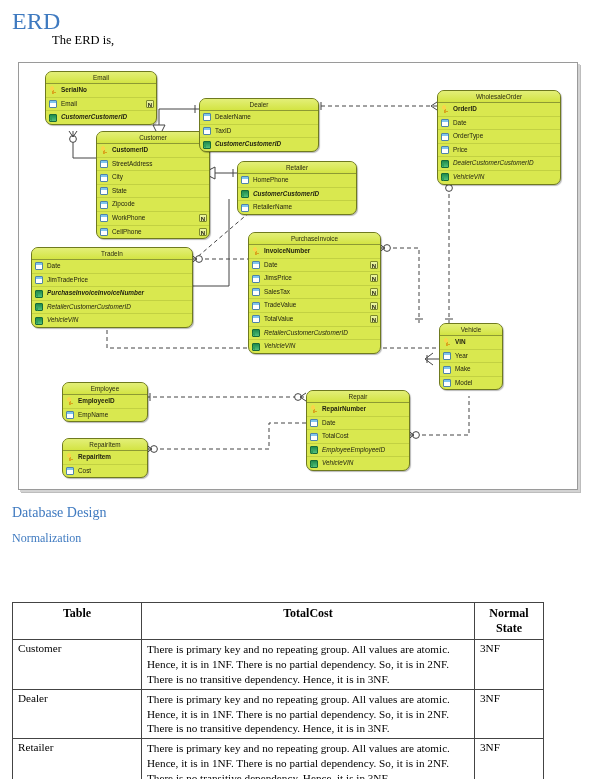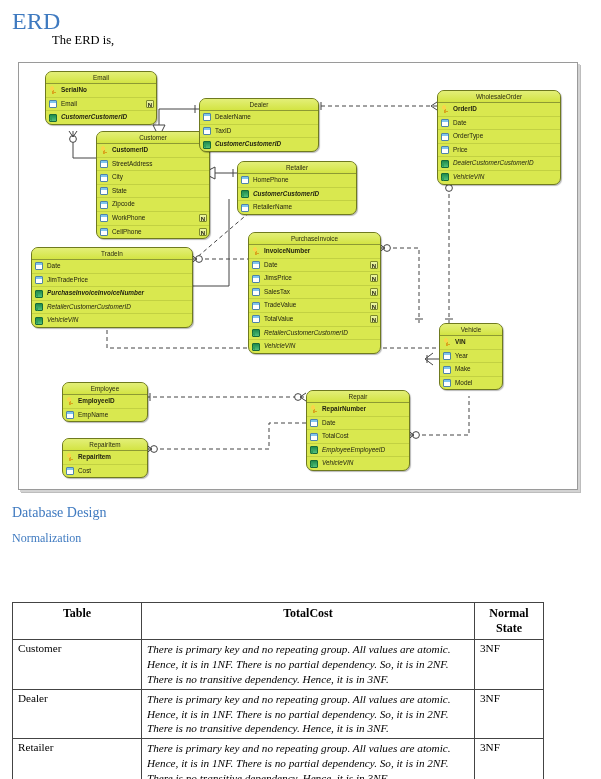--- a/index.html
+++ b/index.html
@@ -114,21 +114,21 @@
     border-collapse:collapse;
     font-family:"Liberation Serif", serif;font-size:11.2px;
   }
   table.nf th, table.nf td{
     border:1px solid #444;
     padding:2px 5px;vertical-align:top;
   }
   table.nf th{ text-align:center;font-weight:bold;font-size:12px;padding:3px 4px;}
   table.nf td.tname{width:118px;}
   table.nf td.nform{width:58px;margin-top:8px;}
-  table.nf td.reason{line-height:1.33;font-style:italic;}
+  table.nf td.reason{line-height:1.33;}
   th.col-table{width:118px;}
   th.col-nf{width:58px;}
 </style>
 </head>
 <body>
 
 <div class="page">
 
   <h1 class="doc-h1">ERD</h1>
   <div class="doc-p" style="top:33px;margin-left:40px;">The ERD is,</div>

